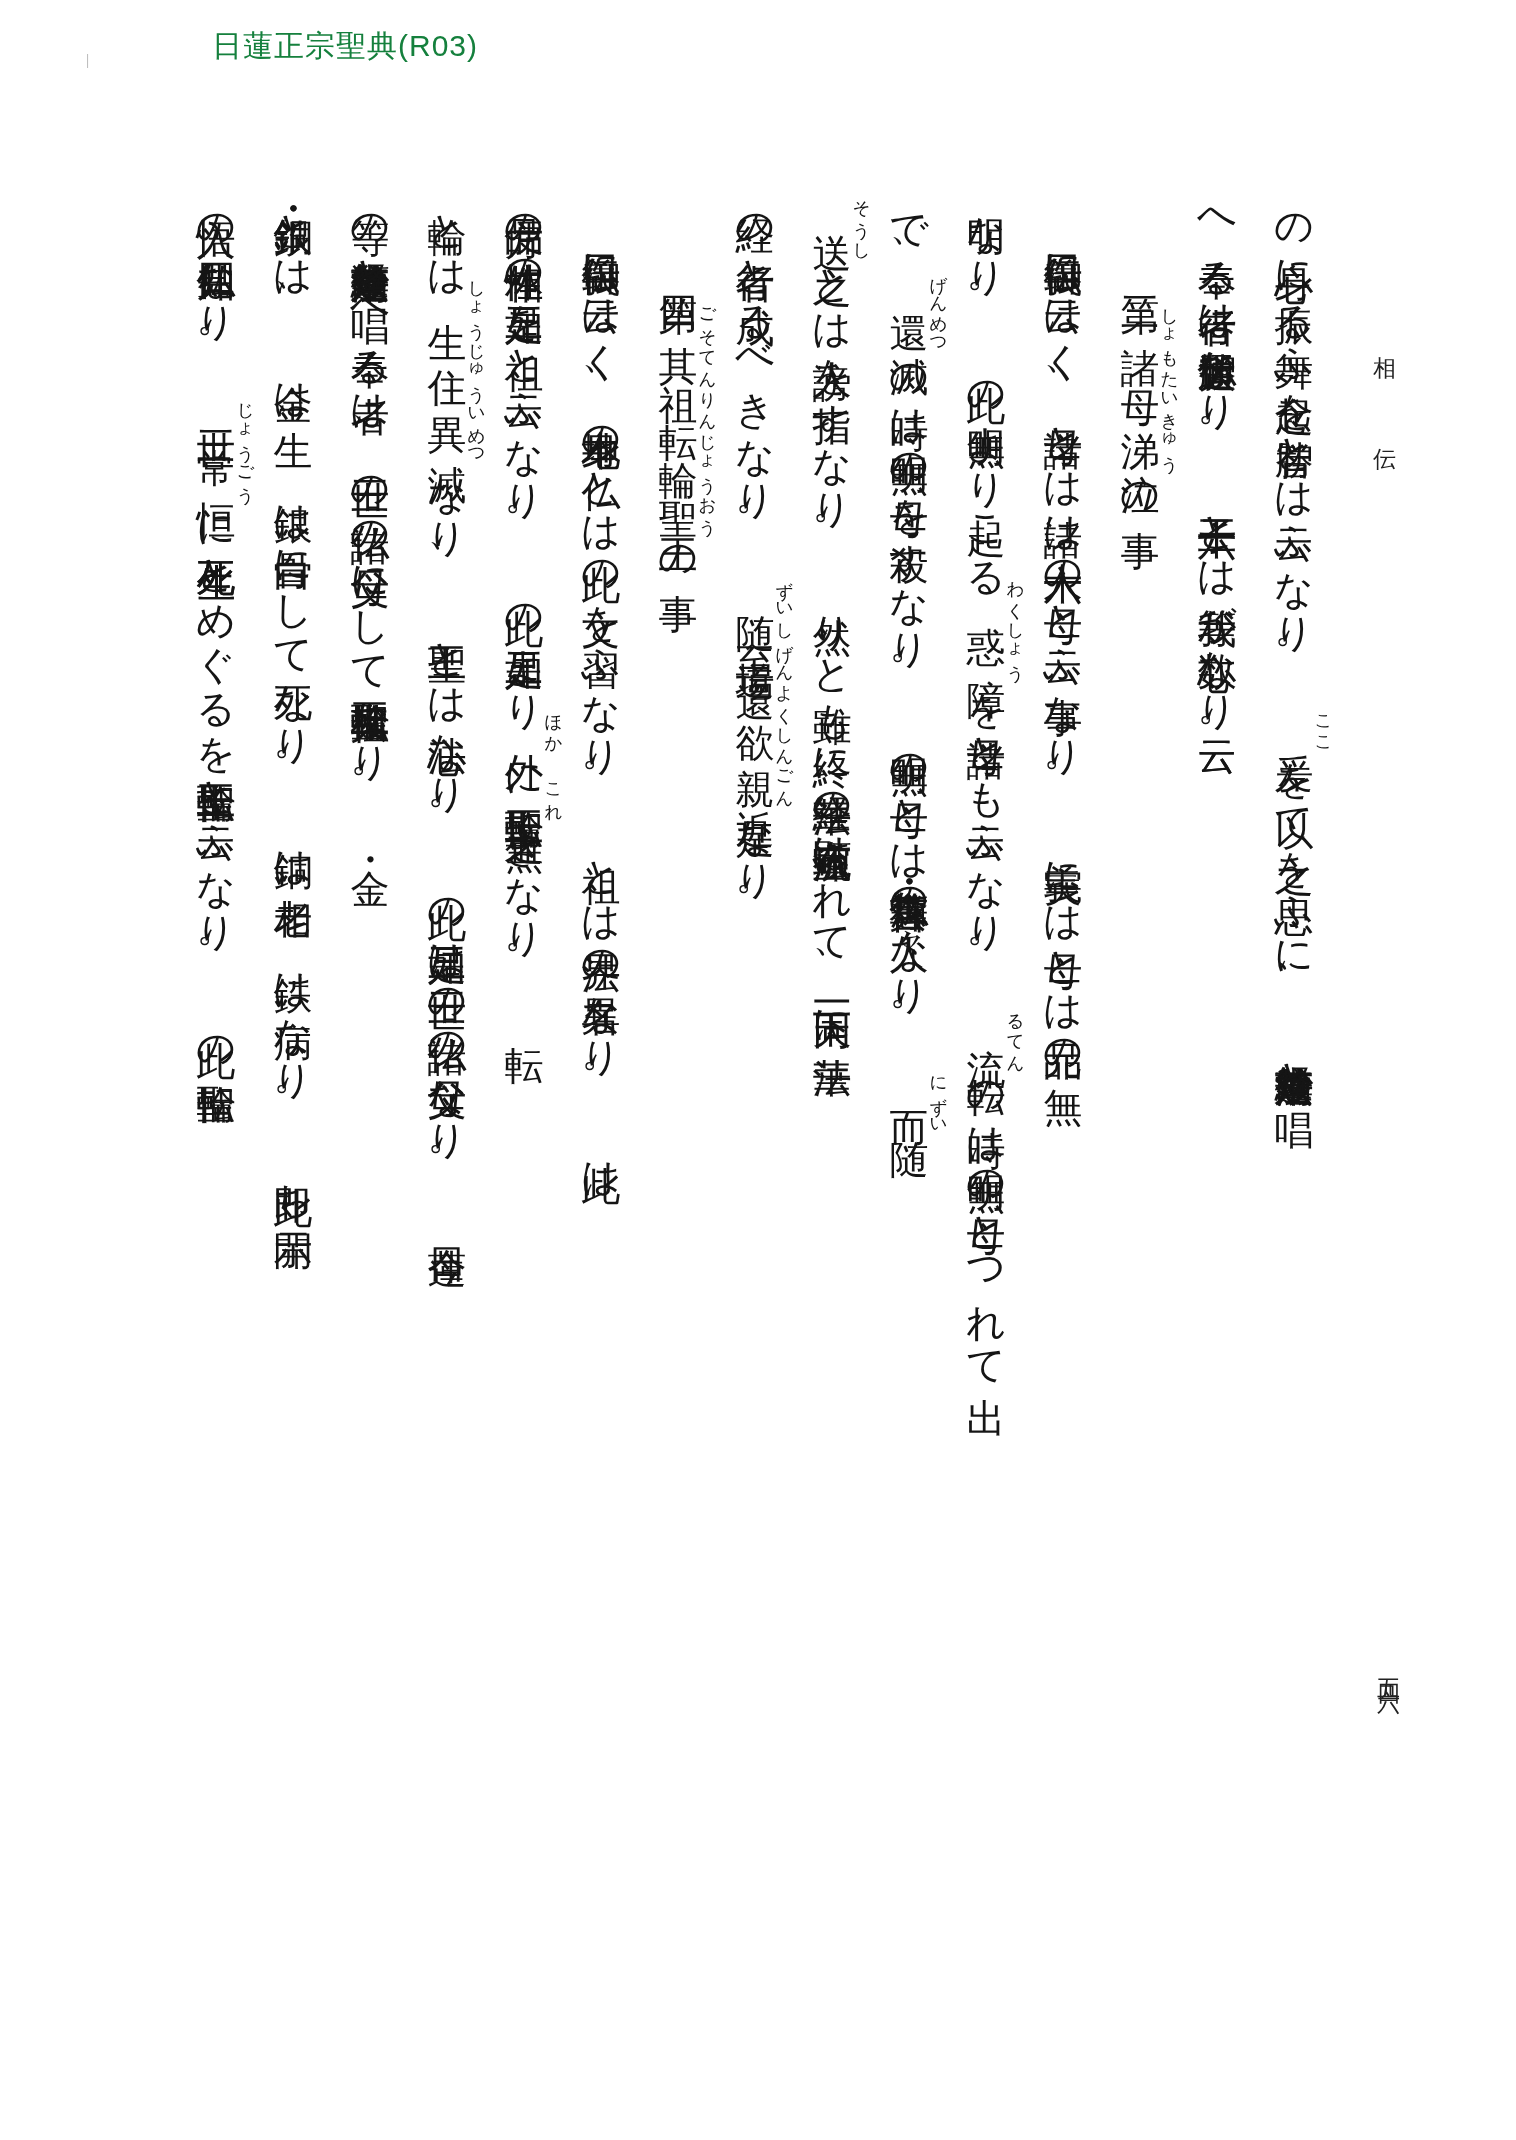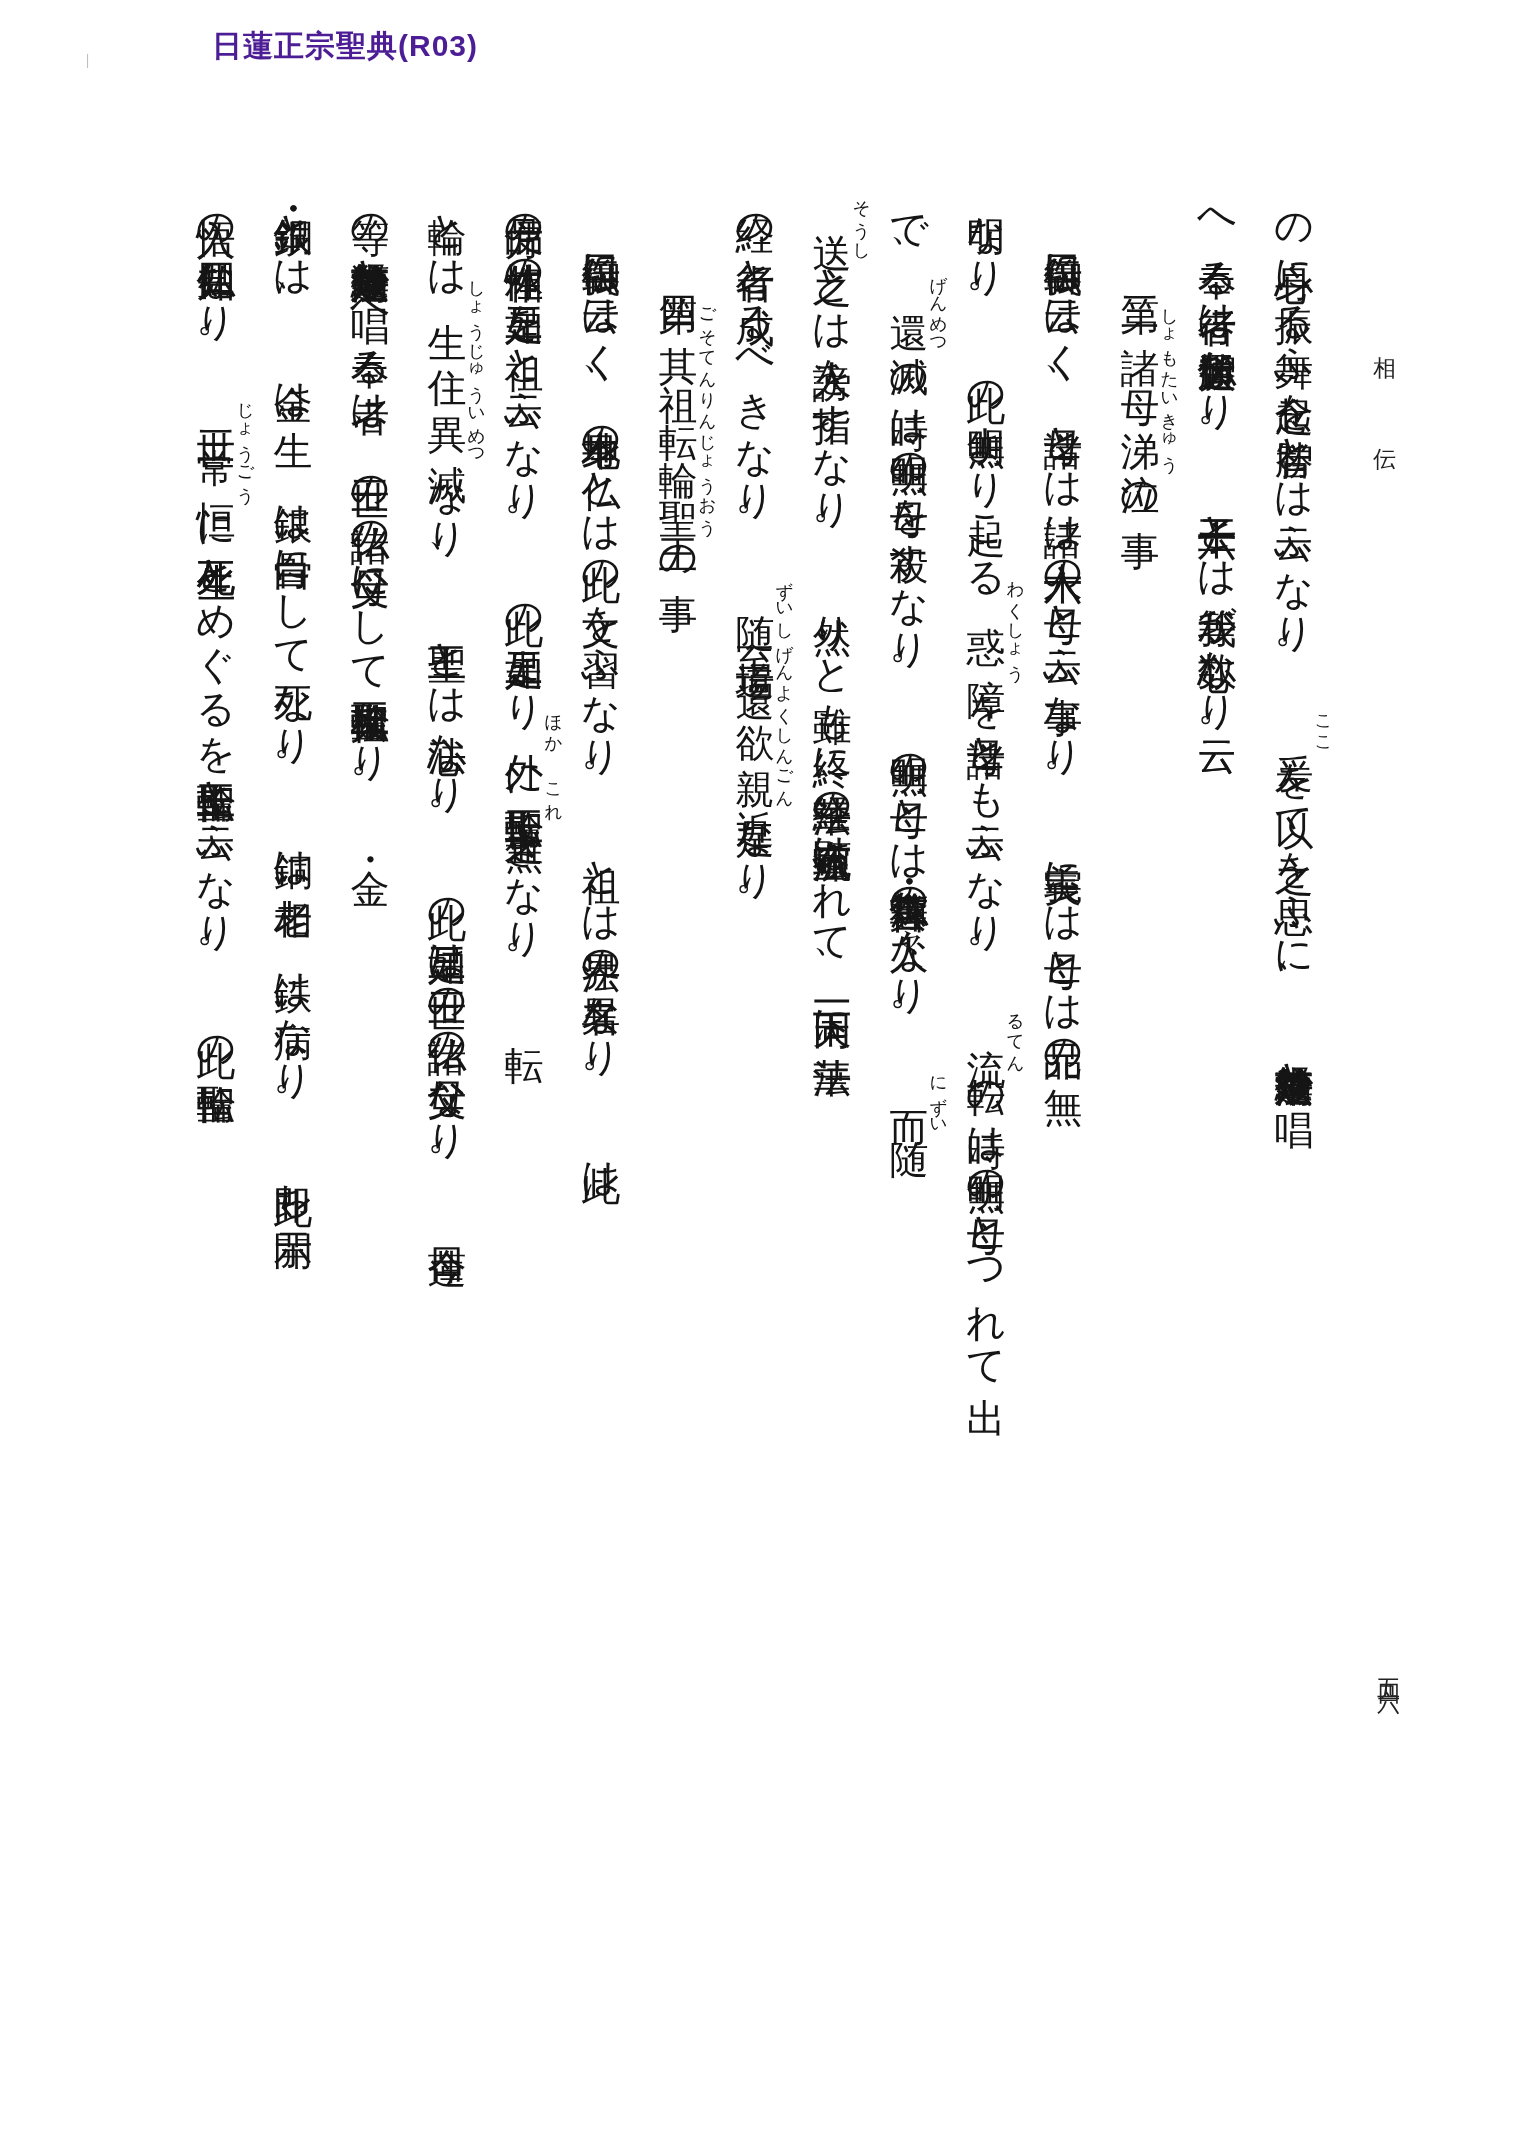--- a/index.html
+++ b/index.html
@@ -5,22 +5,22 @@
   html, body { margin:0; padding:0; }
   body {
     width:1516px; height:2140px; position:relative;
     background:#ffffff; color:#1c1c1c;
     font-family:"Liberation Serif","DejaVu Serif",serif;
     overflow:hidden;
   }
   .header-title {
     position:absolute; left:212px; top:26px;
     font-family:"Liberation Sans","DejaVu Sans",sans-serif;
-    font-weight:700; font-size:30px; letter-spacing:1px;
-    color:#4c1d95;
+    font-weight:400; font-size:30px; letter-spacing:1px;
+    color:#15803d;
   }
   .edge-marks {
     position:absolute; left:82px; top:50px;
     writing-mode:vertical-rl; text-orientation:upright;
     font-size:7px; letter-spacing:1px; color:#b0b0b0;
   }
   .section-label {
     position:absolute; right:116px; top:338px;
     writing-mode:vertical-rl; text-orientation:upright;
     font-size:23px; color:#222;

